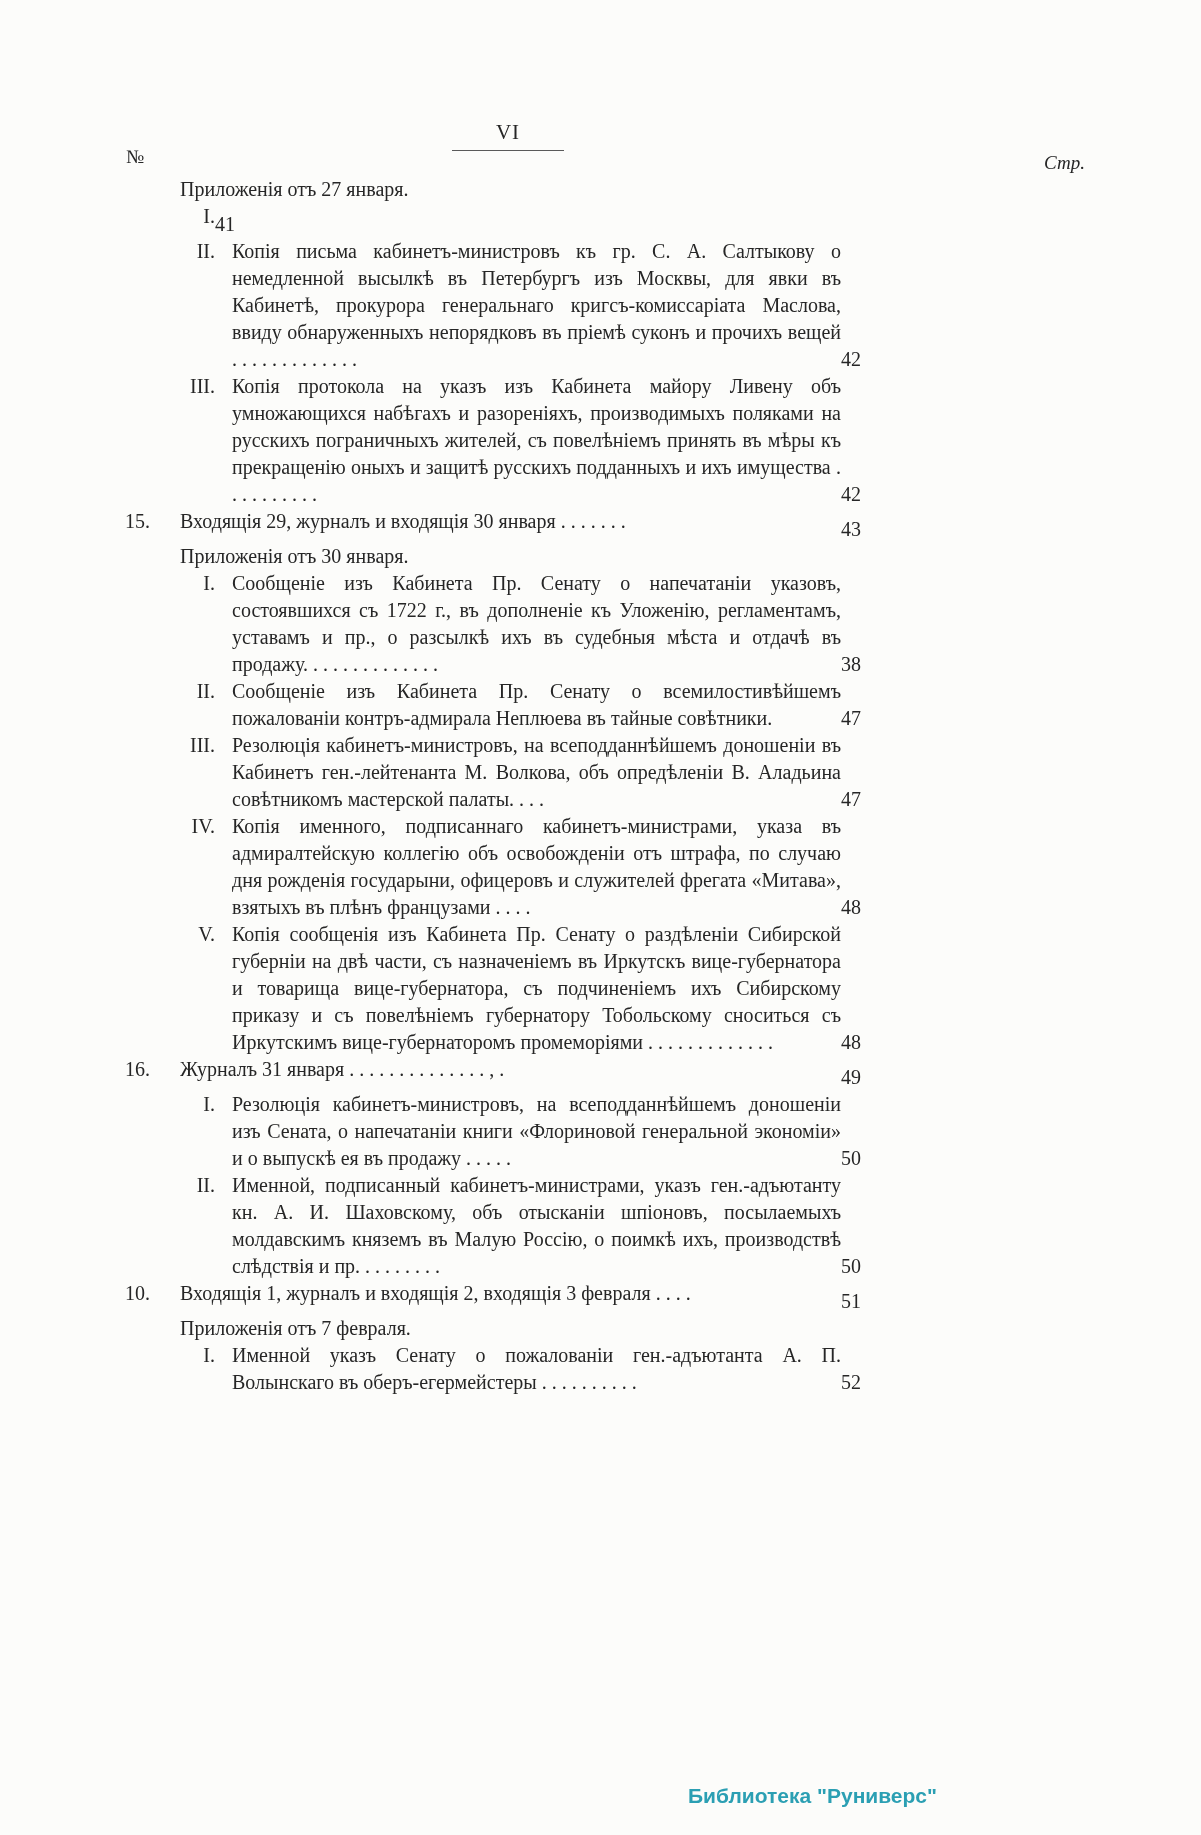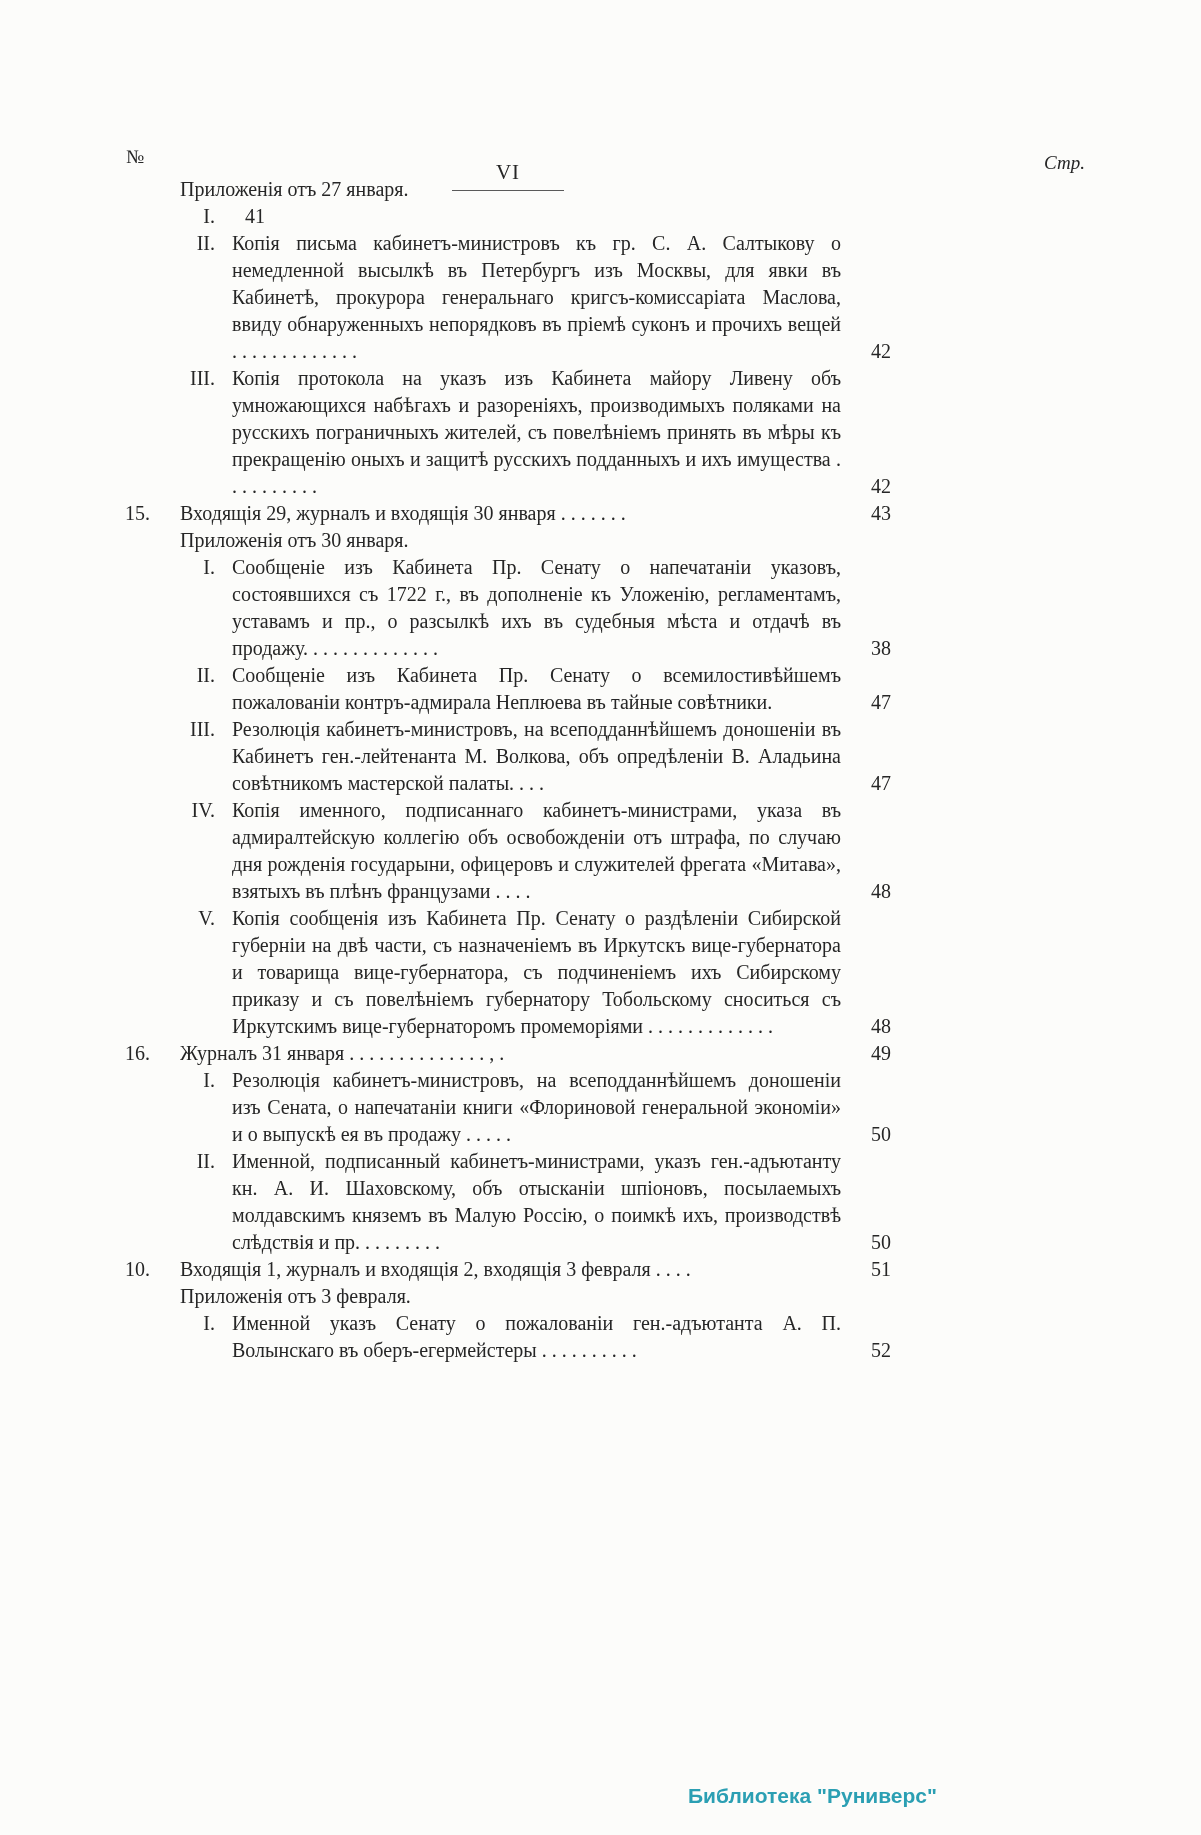--- a/index.html
+++ b/index.html
@@ -17,21 +17,20 @@
     overflow: hidden;
   }
   .folio-wrap {
     position: absolute;
     left: 452px;
     top: 120px;
     width: 112px;
     text-align: center;
     font-size: 21px;
     letter-spacing: 1px;
-    margin-top: 40px;
   }
   .folio-rule {
     margin-top: 5px;
     border-bottom: 1px solid #5a5a5a;
     height: 0;
   }
   .col-label-no {
     position: absolute;
     left: 126px;
     top: 146px;
@@ -74,22 +73,22 @@
   .entry.sub .text {
     padding-left: 17px;
   }
   .entry .text {
     flex: 1;
     text-align: justify;
   }
   .entry .pg {
     flex-shrink: 0;
     width: 50px;
-    text-align: right;
     align-self: flex-end;
+    margin-top: 8px;
   }
   .watermark {
     position: absolute;
     left: 688px;
     top: 1784px;
     font-family: "Liberation Sans", "DejaVu Sans", sans-serif;
     font-weight: bold;
     font-size: 21px;
     color: #2b9fb3;
   }
@@ -172,21 +171,21 @@
         <div class="num">II.</div>
         <div class="text">Именной, подписанный кабинетъ-министрами, указъ ген.-адъютанту кн. А. И. Шаховскому, объ отысканіи шпіоновъ, посылаемыхъ молдавскимъ княземъ въ Малую Россію, о поимкѣ ихъ, производствѣ слѣдствія и пр. . . . . . . . .</div>
         <div class="pg">50</div>
       </div>
       <div class="entry main">
         <div class="num">10.</div>
         <div class="text">Входящія 1, журналъ и входящія 2, входящія 3 февраля . . . .</div>
         <div class="pg">51</div>
       </div>
       <div class="entry heading">
-        <div class="text">Приложенія отъ 3 февраля.</div>
+        <div class="text">Приложенія отъ 7 февраля.</div>
       </div>
       <div class="entry sub">
         <div class="num">I.</div>
         <div class="text">Именной указъ Сенату о пожалованіи ген.-адъютанта А. П. Волынскаго въ оберъ-егермейстеры . . . . . . . . . .</div>
         <div class="pg">52</div>
       </div>
     </div>
 
   <div class="watermark" style="color: rgb(43, 159, 179);">Библиотека "Руниверс"</div>
 

